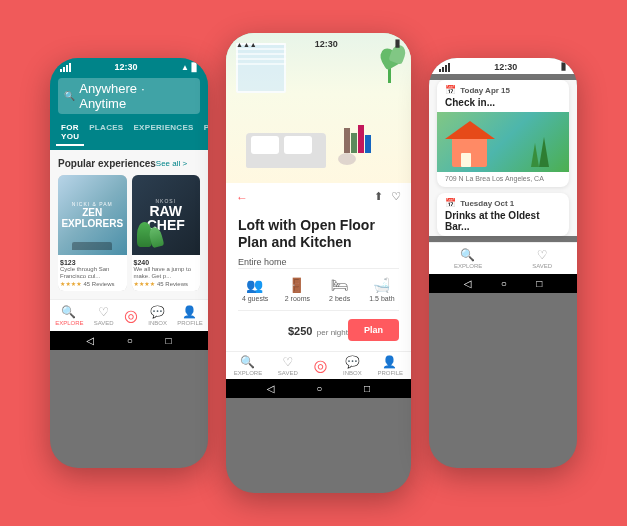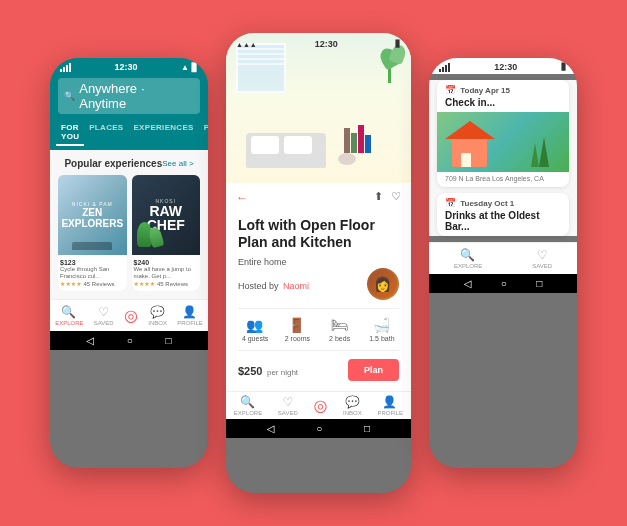--- a/index.html
+++ b/index.html
@@ -93,21 +93,21 @@
       border-bottom: 2px solid #fff;
     }
     .phone-content {
       padding: 8px 8px;
       background: #f7f7f7;
       flex: 1;
       overflow: hidden;
     }
     .section-header {
       display: flex;
-      justify-content: center;
+      justify-content: flex-start;
       align-items: center;
       margin-bottom: 6px;
     }
     .section-title { font-size: 10px; font-weight: 700; color: #333; }
     .see-all { font-size: 8px; color: #008489; }
     .experiences-grid {
       display: flex;
       gap: 5px;
     }
     .exp-card {
@@ -285,21 +285,21 @@
       display: flex;
       flex-direction: column;
       align-items: center;
       gap: 2px;
       flex: 1;
     }
     .amenity-icon { font-size: 14px; color: #555; }
     .amenity-label { font-size: 7px; color: #555; text-align: center; }
     .price-row {
       display: flex;
-      justify-content: space-between;
+      justify-content: flex-end;
       align-items: center;
       margin-top: 8px;
     }
     .price-text { font-size: 11px; font-weight: 600; color: #333; }
     .price-sub { font-size: 8px; color: #777; }
     .book-btn {
       background: #ff5a5f;
       color: #fff;
       border: none;
       border-radius: 4px;
@@ -506,32 +506,20 @@
         <span class="back-btn">←</span>
         <div class="listing-actions">
           <span class="action-btn">⬆</span>
           <span class="action-btn">♡</span>
         </div>
       </div>
     </div>
     <div class="listing-details">
       <div class="listing-title">Loft with Open Floor Plan and Kitchen</div>
       <div class="listing-type">Entire home</div>
-      <div class="listing-host-row">
-        <div>
-          <span class="host-text">Hosted by</span>
-          <span class="host-name">Naomi</span>
-        </div>
-        <div class="host-avatar">
-
-          <div style="width:28px;height:28px;border-radius:50%;background:linear-gradient(135deg,#a0522d,#d2691e);display:flex;align-items:center;justify-content:center;">
-            <span style="font-size:14px">👩</span>
-          </div>
-        </div>
-      </div>
       <div class="amenities-row">
         <div class="amenity">
           <span class="amenity-icon">👥</span>
           <span class="amenity-label">4 guests</span>
         </div>
         <div class="amenity">
           <span class="amenity-icon">🚪</span>
           <span class="amenity-label">2 rooms</span>
         </div>
         <div class="amenity">

